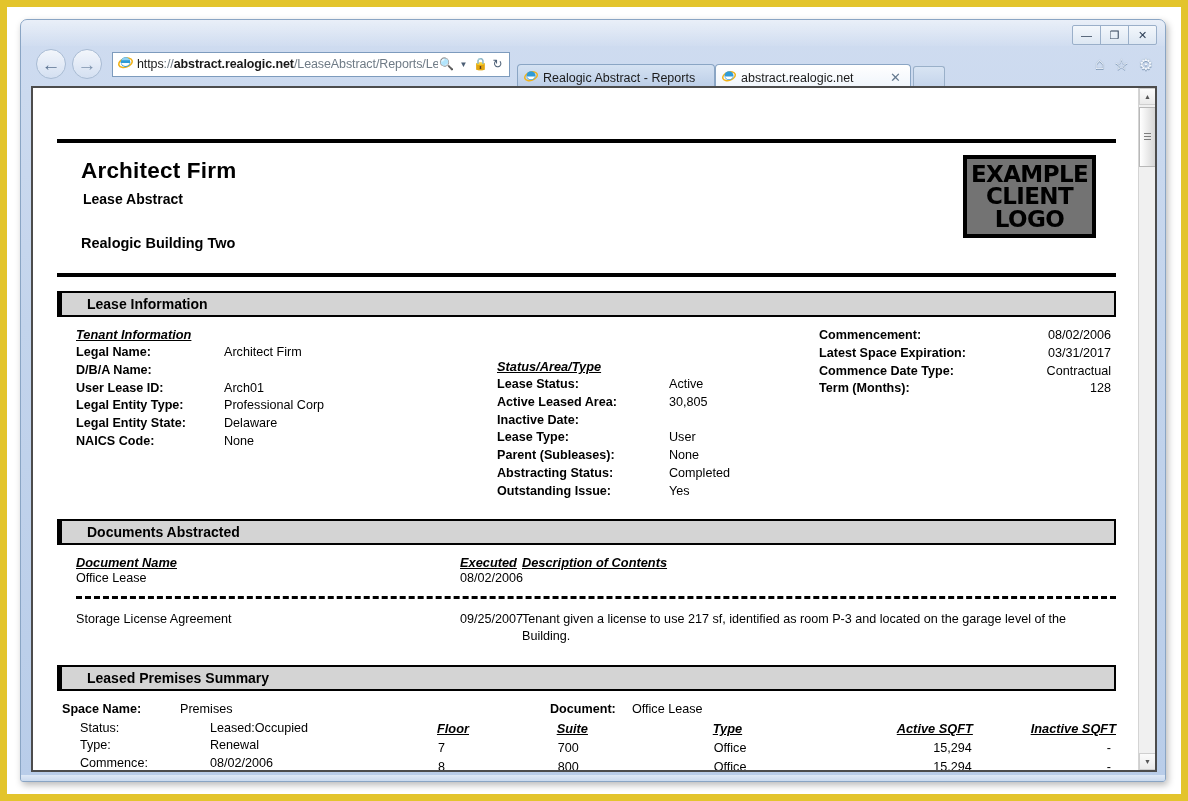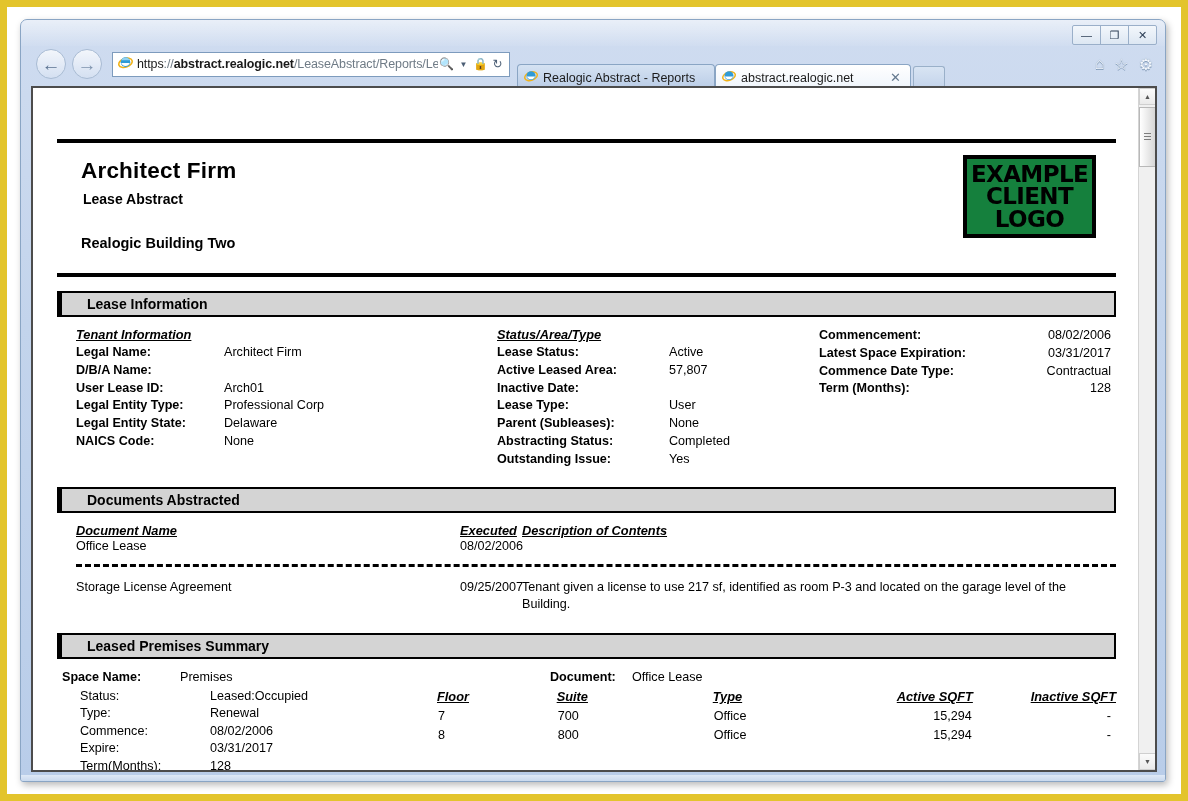--- a/index.html
+++ b/index.html
@@ -196,21 +196,21 @@
     padding: 15px 0 0 0;
     min-height: 120px;
   }
   #firm-name { font-size: 22.5px; font-weight: bold; letter-spacing: 0.2px; padding-left: 24px; }
   #doc-subtitle { font-size: 14px; font-weight: bold; padding-left: 26px; margin-top: 7px; }
   #building-name { font-size: 14.5px; font-weight: bold; padding-left: 24px; margin-top: 28px; }
   #client-logo {
     position: absolute; right: 20px; top: 12px;
     width: 133px; height: 83px;
     border: 4px solid #000;
-    background: #15803d;
+    background: #737373;
     display: flex; flex-direction: column;
     align-items: center; justify-content: center;
     line-height: 0.97;
   }
   #client-logo span {
     font-family: "DejaVu Sans", sans-serif;
     font-weight: bold;
     font-size: 23px;
     letter-spacing: -0.6px;
     color: #000;
@@ -228,21 +228,21 @@
     border-left: 5px solid #000;
     display: flex; align-items: center;
   }
   .section-bar .section-title {
     font-size: 14px; font-weight: bold; padding-left: 25px; color: #000;
   }
 
   
   .cols { display: flex; margin-top: 10px; }
   .col-a { width: 440px; padding-left: 19px; }
-  .col-b { width: 322px; }
+  .col-b { width: 322px; margin-top: 32px; }
   .col-c { width: 296px; }
   .grp-title {
     font-weight: bold; font-style: italic;
     text-decoration: underline;
     font-size: 12.8px;
     margin-bottom: 2px;
   }
   .frow { display: flex; line-height: 17.8px; }
   .flabel { font-weight: bold; }
   .fval { }
@@ -421,21 +421,21 @@
             </div>
 
             <div class="col-b">
               <div class="grp-title">Status/Area/Type</div>
               <div class="frow">
                 <span class="flabel">Lease Status:</span>
                 <span class="fval">Active</span>
               </div>
               <div class="frow">
                 <span class="flabel">Active Leased Area:</span>
-                <span class="fval">57,807</span>
+                <span class="fval">30,805</span>
               </div>
               <div class="frow">
                 <span class="flabel">Inactive Date:</span>
                 <span class="fval"></span>
               </div>
               <div class="frow">
                 <span class="flabel">Lease Type:</span>
                 <span class="fval">User</span>
               </div>
               <div class="frow">

